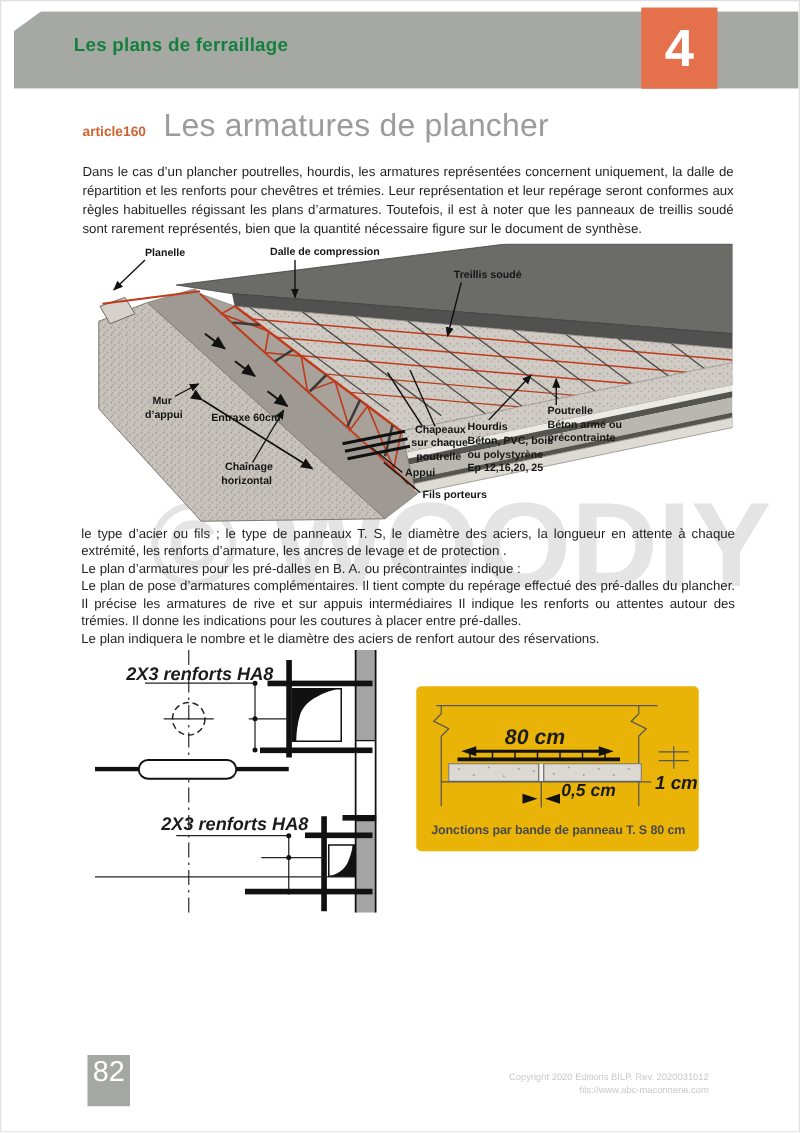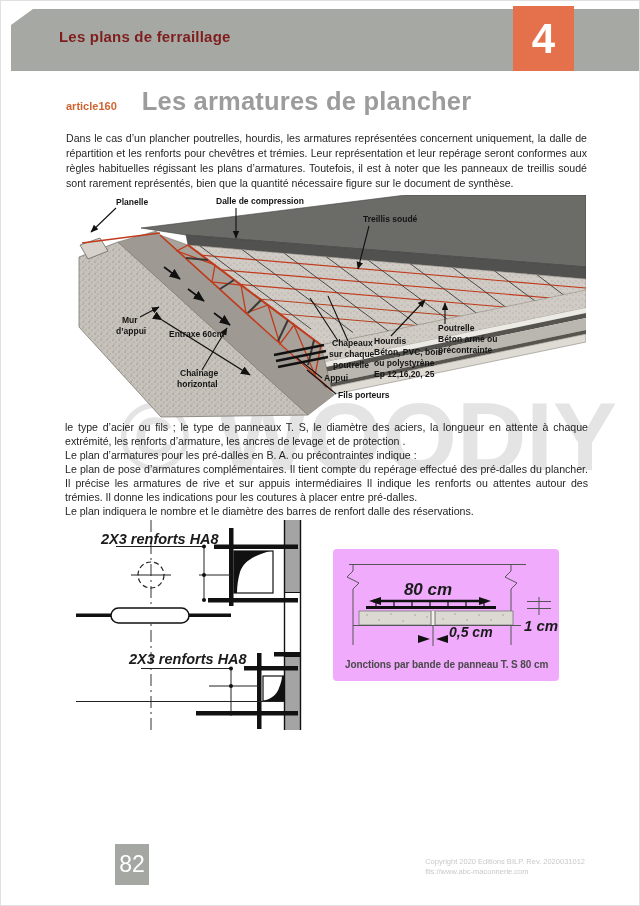--- a/index.html
+++ b/index.html
@@ -6,63 +6,63 @@
   .page{
     position:relative;width:640px;height:906px;background:#fff;overflow:hidden;
     font-family:"Liberation Sans",sans-serif;box-sizing:border-box;border:1px solid #e0e0e0;
   }
   
   .banner{
     position:absolute;left:10px;top:8px;right:0;height:62px;background:#a6a9a3;
     clip-path:polygon(22px 0, 100% 0, 100% 100%, 0 100%, 0 16px);
   }
   .banner-title{
-    position:absolute;left:58px;top:27px;color:#7f1d1d;font-weight:bold;font-size:15px;letter-spacing:.2px;
+    position:absolute;left:58px;top:27px;color:#15803d;font-weight:bold;font-size:15px;letter-spacing:.2px;
   }
   .chapter-box{
     position:absolute;left:512px;top:5px;width:61px;height:65px;background:#e5714c;
     display:flex;align-items:center;justify-content:center;
   }
   .chapter-box span{color:#fff;font-size:42px;font-weight:bold;line-height:1;}
   
   .article-row{position:absolute;left:65px;top:86px;display:flex;align-items:baseline;white-space:nowrap;}
-  .article-id{color:#cf6433;font-weight:bold;font-size:11px;margin-right:25px;}
-  .article-title{color:#9c9c9c;font-weight:bold;font-size:25.5px;letter-spacing:.2px;}
+  .article-id{color:#cf6433;font-weight:bold;font-size:11px;margin-right:14px;}
+  .article-title{color:#9c9c9c;font-weight:normal;font-size:25.5px;letter-spacing:.2px;}
   
   .intro{
     position:absolute;left:65px;top:130px;width:521px;font-size:10.6px;line-height:15px;
     color:#1f1f1f;text-align:justify;
   }
   .body2{position:absolute;left:64px;top:419px;width:523px;font-size:10.6px;line-height:14px;color:#1f1f1f;text-align:justify;}
   .body2 p{margin:0;}
   
   .watermark{
     position:absolute;left:56px;top:388px;width:560px;font-size:96px;font-weight:bold;
     color:#e4e4e4;white-space:nowrap;line-height:1;letter-spacing:0px;z-index:0;text-align:right;
   }
   .layer{position:relative;z-index:1;}
   
   .diagram{position:absolute;left:75px;top:194px;width:510px;height:224px;}
   .fig-left{position:absolute;left:70px;top:517px;width:235px;height:222px;}
   .fig-right{
-    position:absolute;left:332px;top:548px;width:226px;height:132px;background:#f0abfc;border-radius:4px;
+    position:absolute;left:332px;top:548px;width:226px;height:132px;background:#eab308;border-radius:4px;
   }
   .fig-right svg{position:absolute;left:0;top:0;}
   .fig-right .caption{
     position:absolute;left:12px;bottom:11px;font-size:10px;font-weight:bold;color:#4a4a4a;
     white-space:nowrap;letter-spacing:-0.1px;margin-top:47px;
   }
   
   .pagenum-box{
     position:absolute;left:69px;top:843px;width:34px;height:41px;background:#a4a7a2;
-    display:flex;align-items:center;justify-content:center;margin-left:45px;
+    display:flex;align-items:flex-start;justify-content:center;
   }
   .pagenum-box span{color:#fff;font-size:23px;}
   .copyright{
-    position:absolute;right:54px;top:856px;font-size:7.5px;line-height:10px;color:#c9c9c9;
+    position:absolute;right:72px;top:856px;text-align:right;font-size:7.5px;line-height:10px;color:#c9c9c9;
   }
   svg text{font-family:"Liberation Sans",sans-serif;}
   .dlabel{font-size:8.5px;font-weight:bold;fill:#141414;}
   .flabel{font-size:14.5px;font-weight:bold;font-style:italic;fill:#1b1b1b;}
 </style>
 </head>
 <body>
 
 <div class="page">
 
@@ -209,21 +209,21 @@
         <text class="dlabel" x="362" y="136">Poutrelle</text>
         <text class="dlabel" x="362" y="147">Béton armé ou</text>
         <text class="dlabel" x="362" y="158">précontrainte</text>
       </svg>
     </div>
 
     <div class="body2">
       <p> le type d’acier ou fils ; le type de panneaux T. S, le diamètre des aciers, la longueur en attente à chaque extrémité, les renforts d’armature, les ancres de levage et de protection .</p>
       <p> Le plan d’armatures pour les pré-dalles en B. A. ou précontraintes indique :</p>
       <p> Le plan de pose d’armatures complémentaires. Il tient compte du repérage effectué des pré-dalles du plancher. Il précise les armatures de rive et sur appuis intermédiaires Il indique les renforts ou attentes autour des trémies. Il donne les indications pour les coutures à placer entre pré-dalles.</p>
-      <p> Le plan indiquera le nombre et le diamètre des barres de renfort dalle des réservations.</p>
+      <p> Le plan indiquera le nombre et le diamètre des aciers de renfort autour des réservations.</p>
     </div>
 
     <div class="fig-left">
       <svg width="235" height="222" viewBox="0 0 235 222">
 
         <line x1="80" y1="2" x2="80" y2="212" stroke="#333" stroke-width="1" stroke-dasharray="12 4 2 4"></line>
 
         <g>
           <rect x="213.5" y="2" width="16" height="72" fill="#a4a4a4"></rect>
           <rect x="213.5" y="138" width="16" height="74" fill="#a4a4a4"></rect>

